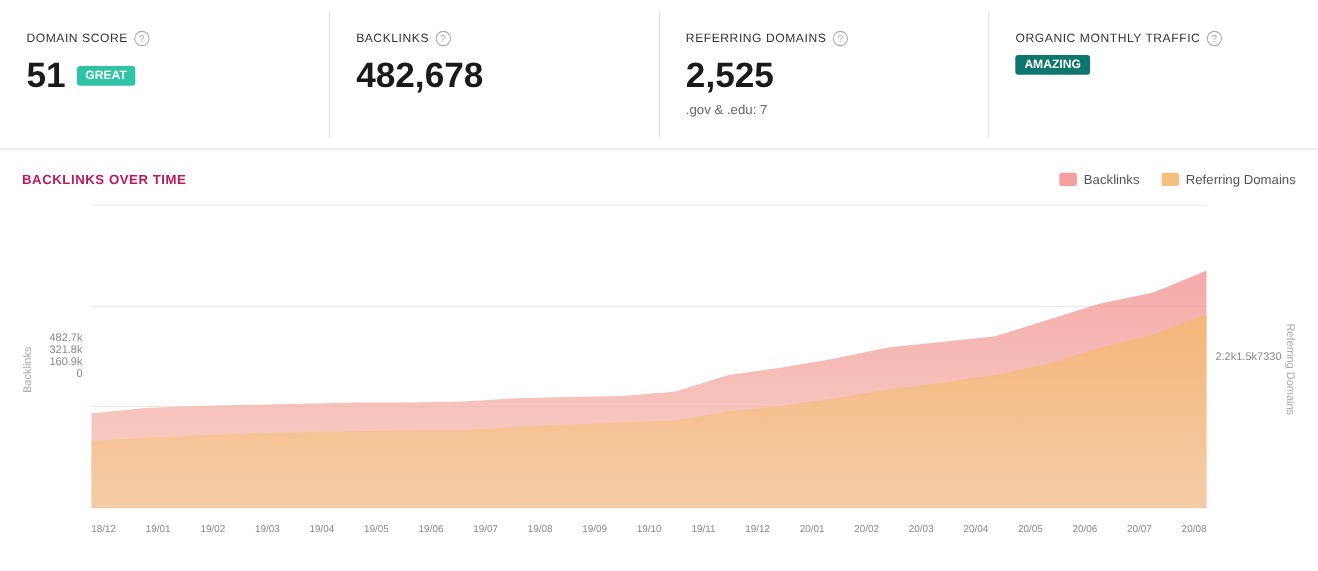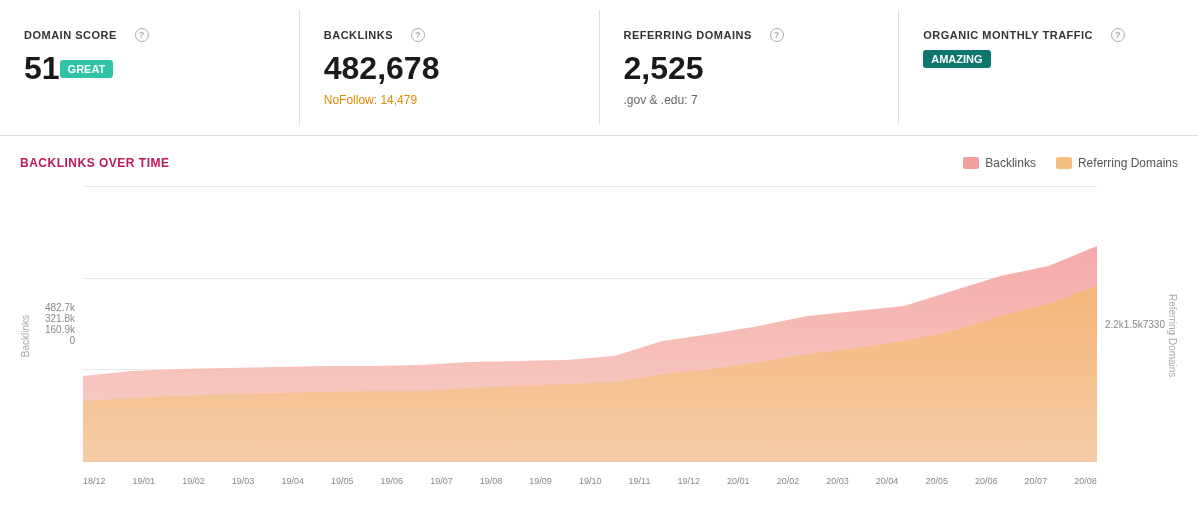--- a/index.html
+++ b/index.html
@@ -13,26 +13,26 @@
 
     .metric-card {
       flex: 1;
       padding: 18px 24px;
       border-right: 1px solid #e0e0e0;
     }
     .metric-card:last-child { border-right: none; }
 
     .metric-label {
       font-size: 11px;
-      font-weight: 700;
+      font-weight: 400;
       letter-spacing: 0.5px;
       color: #333;
       display: flex;
       align-items: center;
-      gap: 18px;
+      gap: 6px;
       margin-bottom: 8px;
     }
 
     .info-icon {
       display: inline-flex;
       align-items: center;
       justify-content: center;
       width: 14px;
       height: 14px;
       border-radius: 50%;
@@ -41,20 +41,21 @@
       color: #aaa;
       cursor: pointer;
     }
 
     .metric-value {
       font-size: 32px;
       font-weight: 700;
       color: #1a1a1a;
       display: flex;
       align-items: center;
+      gap: 10px;
       margin-bottom: 6px;
     }
 
     .badge {
       font-size: 11px;
       font-weight: 700;
       padding: 3px 8px;
       border-radius: 3px;
       color: #fff;
       text-align: right;
@@ -222,21 +223,20 @@
   </div>
 
   <div class="metric-card">
     <div class="metric-label">
       <span>BACKLINKS</span>
       <span class="info-icon">?</span>
     </div>
     <div class="metric-value">
       <span>482,678</span>
     </div>
-    <div class="metric-sub">NoFollow: 14,479</div>
   </div>
 
   <div class="metric-card">
     <div class="metric-label">
       <span>REFERRING DOMAINS</span>
       <span class="info-icon">?</span>
     </div>
     <div class="metric-value">
       <span>2,525</span>
     </div>

